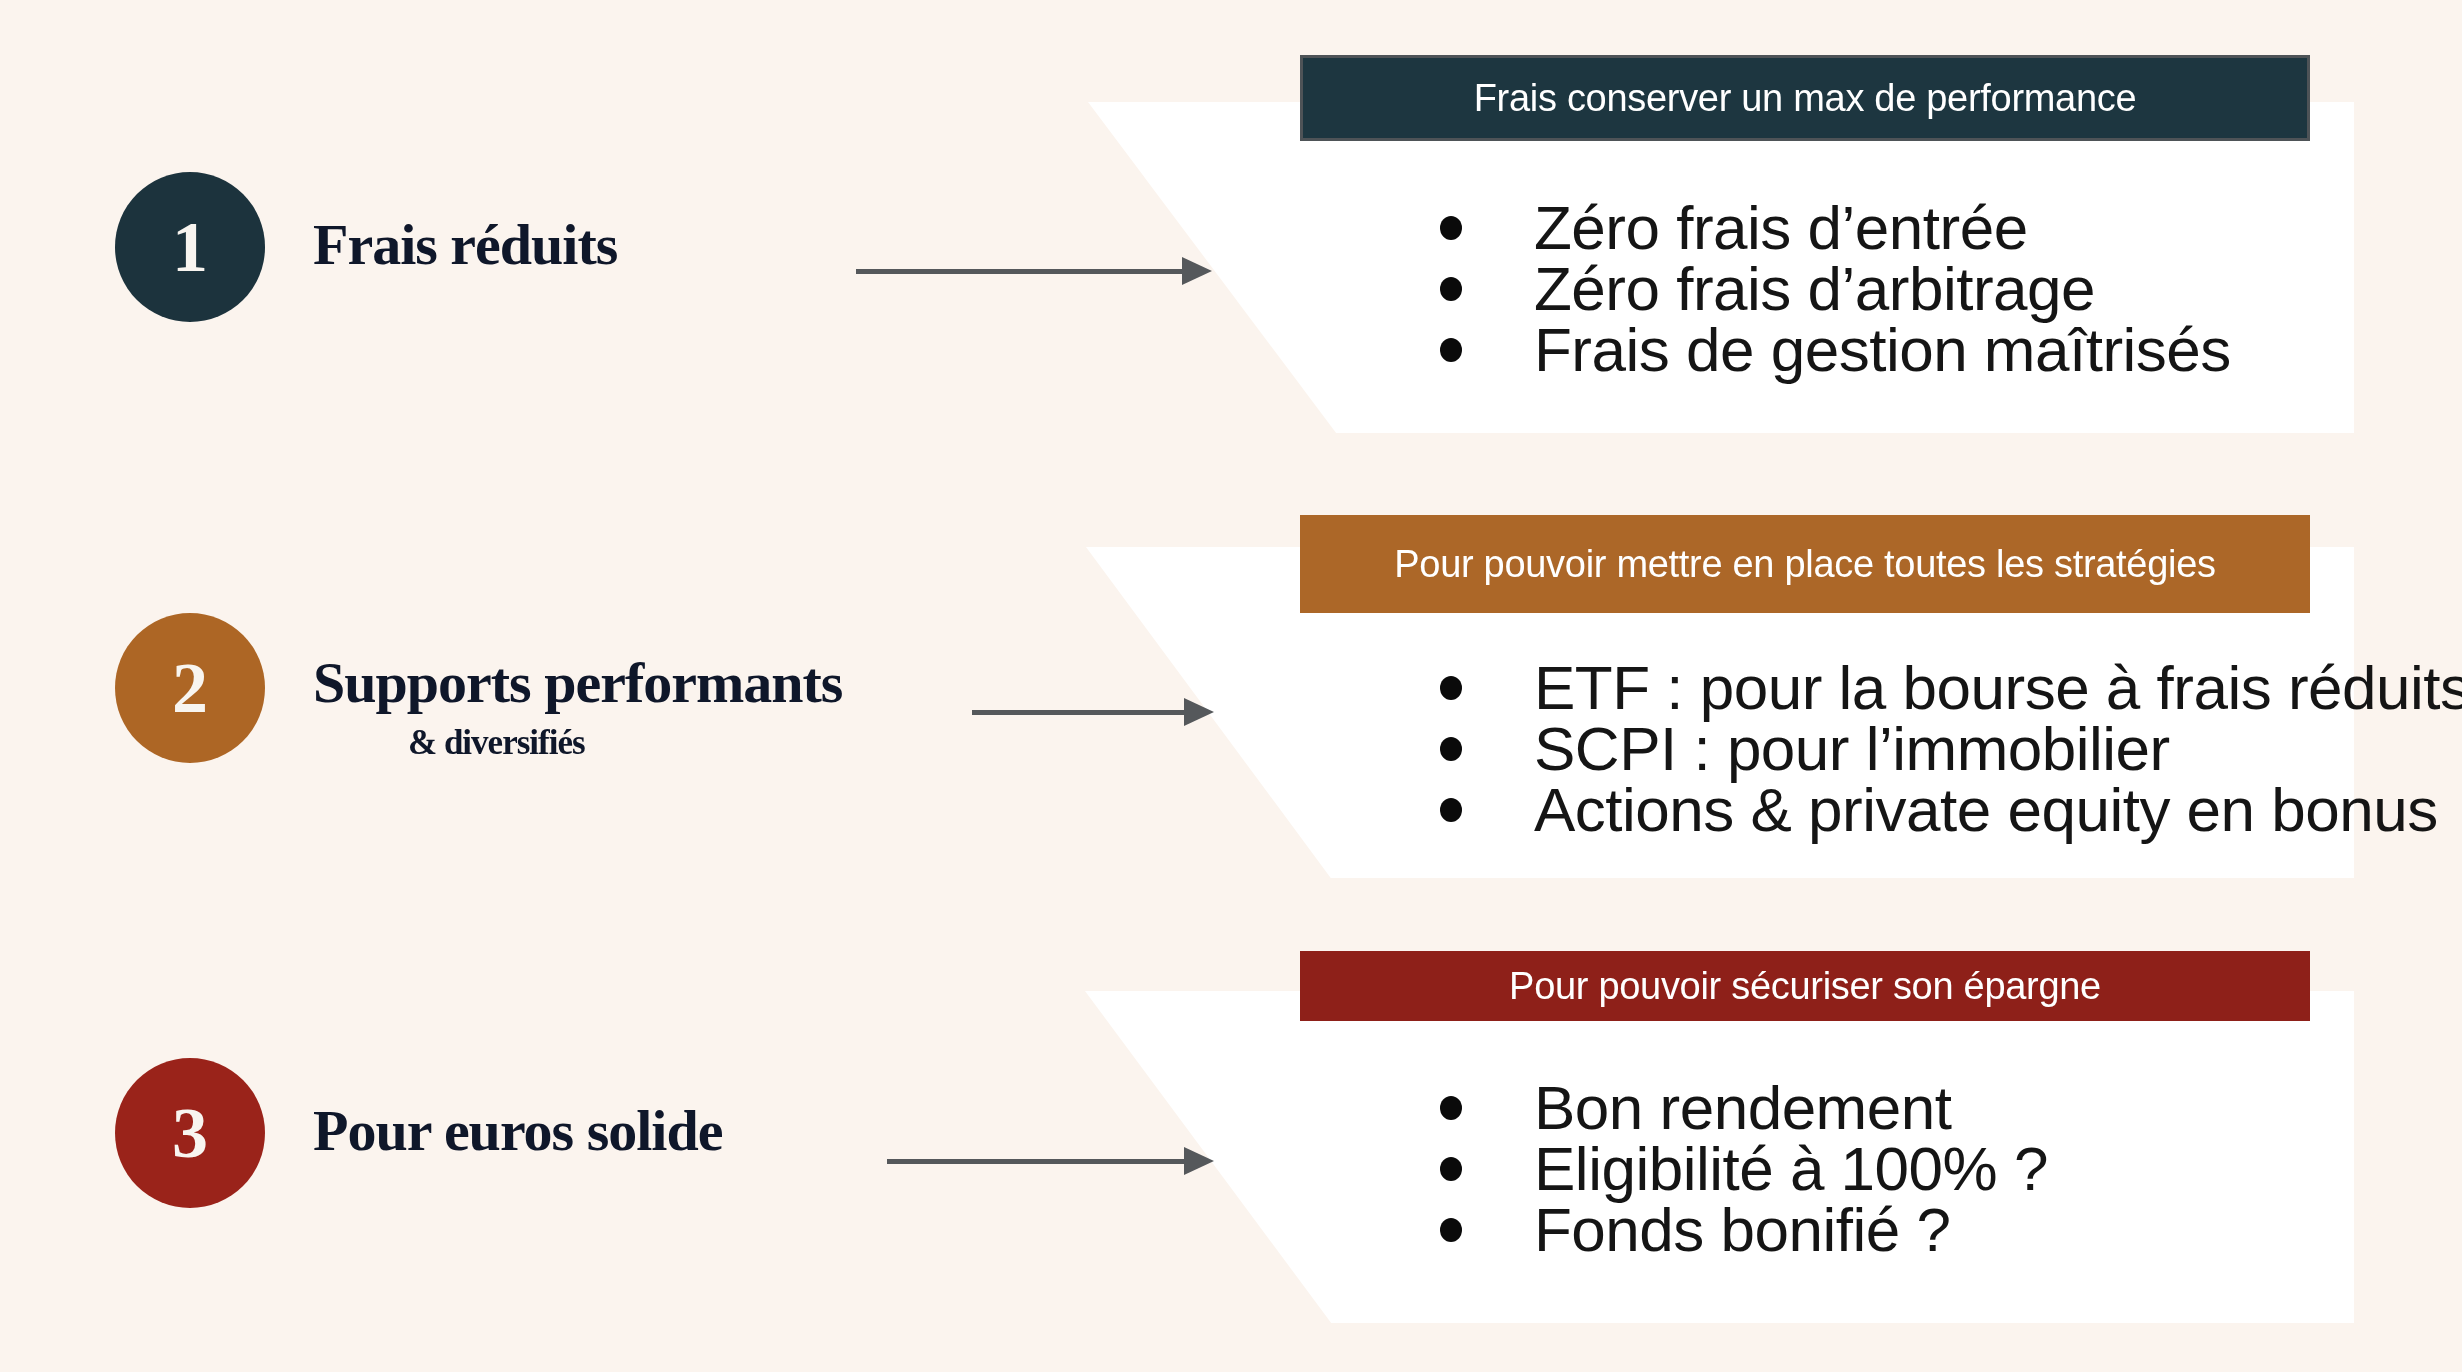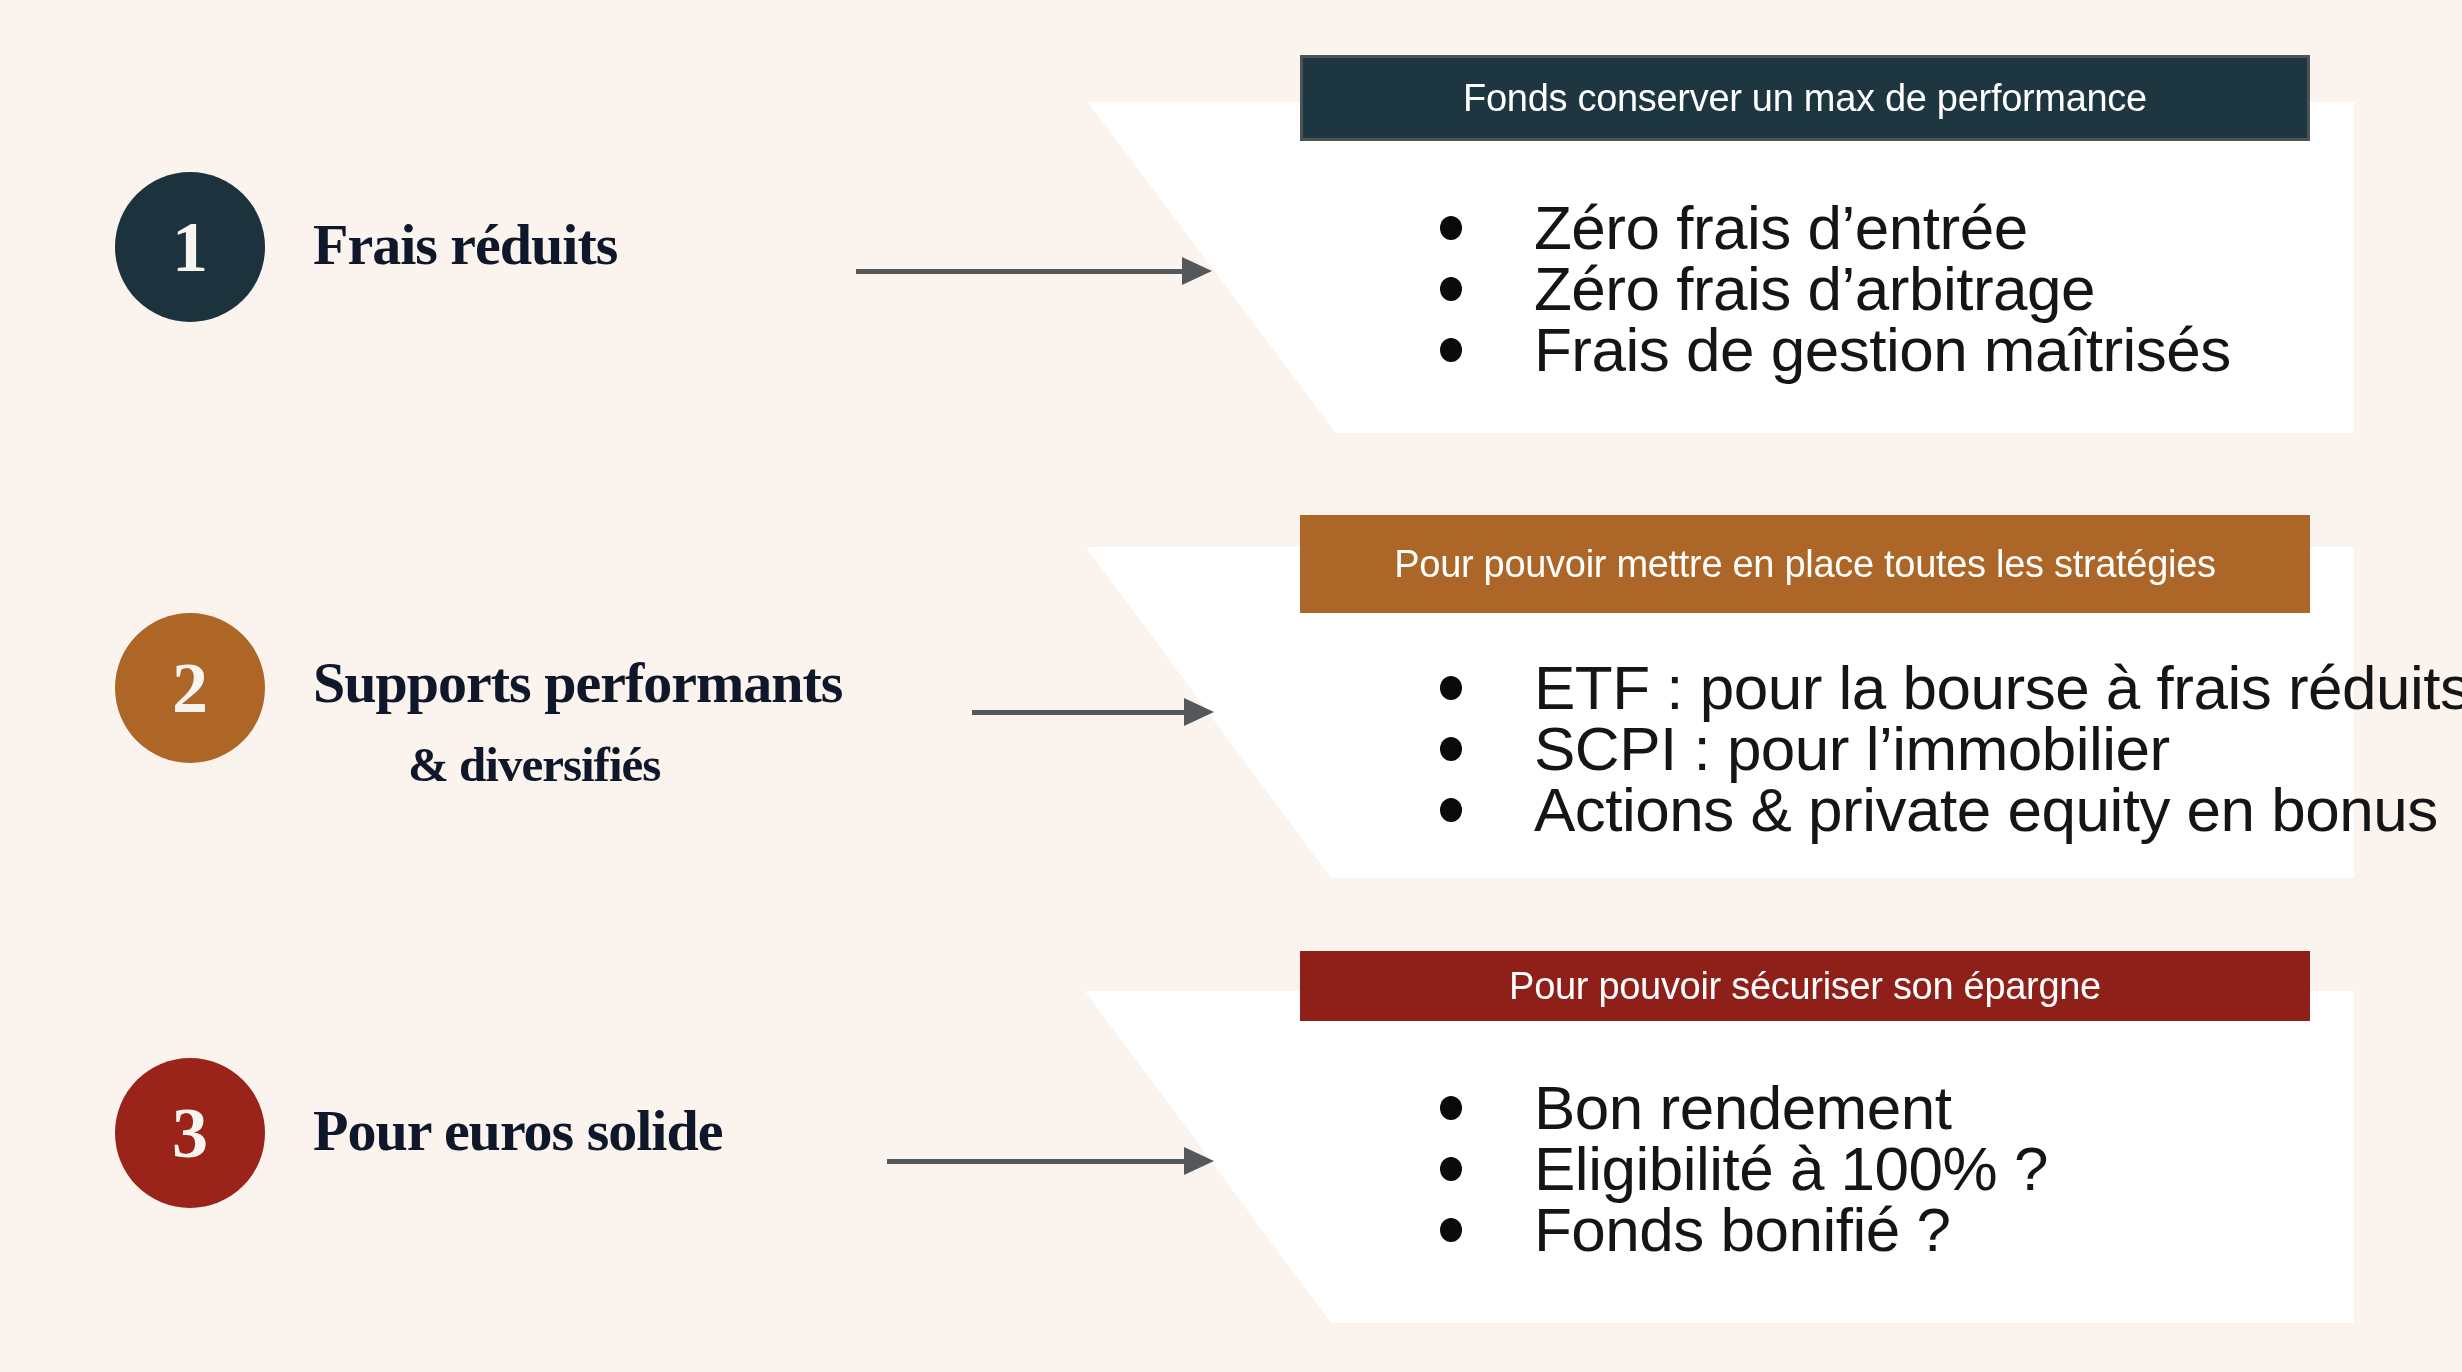--- a/index.html
+++ b/index.html
@@ -42,21 +42,21 @@
   
   .title{
     position:absolute;left:313px;
     font-family:"Liberation Serif", serif;font-weight:700;
     color:#0f172a;font-size:58px;line-height:1.15;
     letter-spacing:-1px;
   }
   .title-1{top:212px;}
   .title-2{top:650px;}
   .title-3{top:1098px;}
-  .title-sub{font-size:49px;margin-left:95px;margin-top:20px;}
+  .title-sub{font-size:35px;margin-left:95px;margin-top:6px;}
   .title-sub:empty{display:none;}
 
   
   .bullets{position:absolute;left:1440px;display:flex;flex-direction:column;}
   .bullets-1{top:197px;}
   .bullets-2{top:657px;}
   .bullets-3{top:1077px;}
   .bullet{display:flex;align-items:center;height:61px;font-size:62px;color:#151515;letter-spacing:-0.5px;white-space:nowrap;}
   .dot{width:22px;height:24px;border-radius:50%;background:#0a0a0a;margin-right:72px;flex:none;}
 
@@ -73,21 +73,21 @@
   .arrow-3{left:887px;top:1159px;width:297px;}
 </style>
 </head>
 <body>
 
 <div class="canvas" style="background-color: rgb(251, 244, 238);">
 
   <div>
     <div class="panel panel-1"></div>
     <div class="hdr hdr-1" style="background-color: rgb(29, 54, 64); border-color: rgb(78, 83, 87); color: rgb(255, 255, 255);">
-      <span>Fonds conserver un max de performance</span>
+      <span>Frais conserver un max de performance</span>
     </div>
     <div class="circle circle-1" style="background-color: rgb(28, 51, 61);">
       <span>1</span>
     </div>
     <div class="title title-1">
       <div>Frais réduits</div>
 
     </div>
     <div class="arrow arrow-1"></div>
     <div class="bullets bullets-1">

